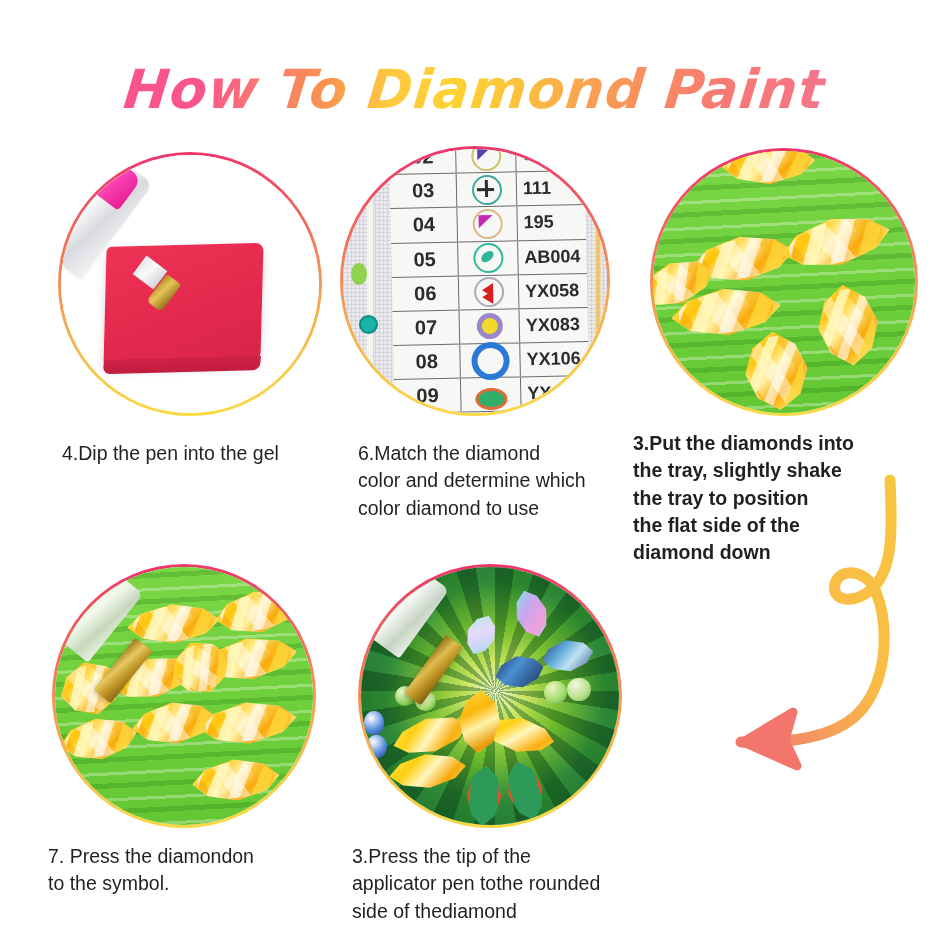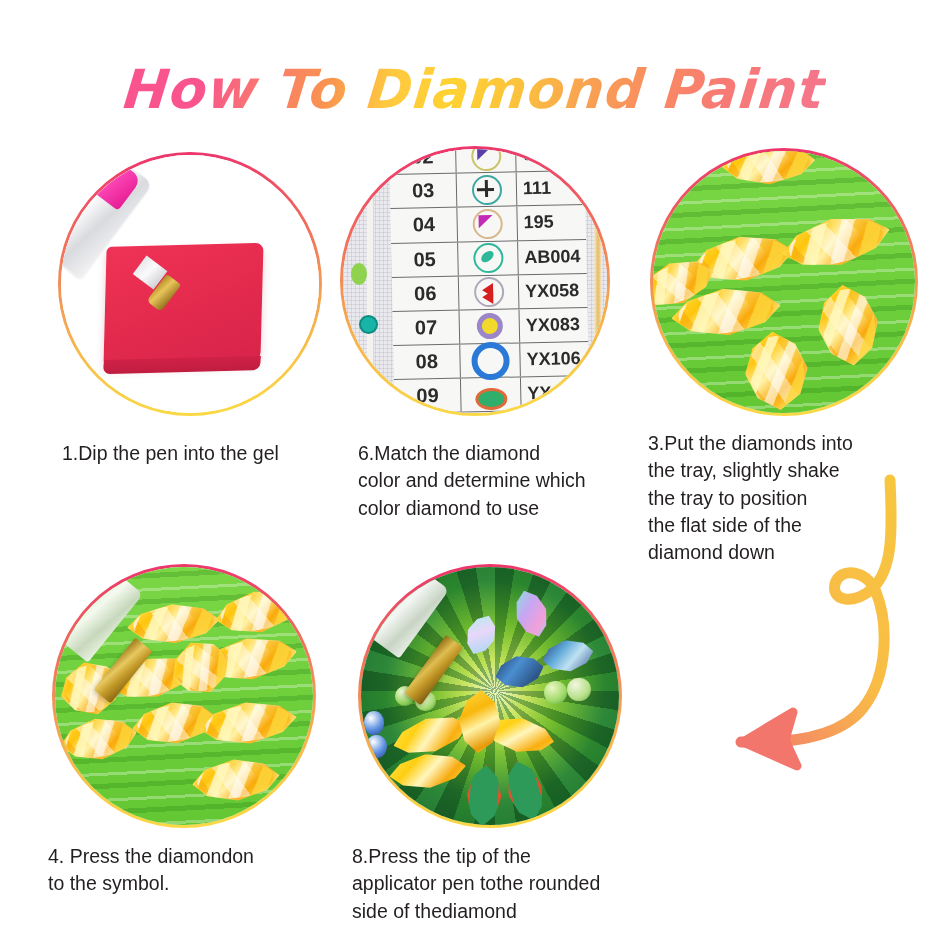--- a/index.html
+++ b/index.html
@@ -317,21 +317,21 @@
     <div class="circle-inner">
       <div class="art-gel">
         <div class="gel-pad"></div>
         <div class="pen-body"></div>
         <div class="pen-cap"></div>
         <div class="pen-collar"></div>
         <div class="pen-tip"></div>
       </div>
     </div>
   </div>
-  <div class="caption" style="left:62px; top:440px; width:270px;">1.Dip the pen into the gel</div>
+  <div class="caption" style="left:62px; top:440px; width:270px;">4.Dip the pen into the gel</div>
 </div>
 
 <div class="panel">
   <div class="circle-wrap" style="left:340px; top:146px; width:270px; height:270px;">
     <div class="circle-inner">
       <div class="art-chart">
         <div class="chart-canvas-texture"></div>
         <div class="chart-left-strip"></div>
         <div class="chart-dot" style="left:3%; top:43%; width:16px; height:22px; background:#8FD24E; border-radius:50%;"></div>
         <div class="chart-dot" style="left:6%; top:63%; width:15px; height:15px; background:#18B4A8; border:2px solid #0E8C82;"></div>
@@ -426,21 +426,21 @@
         <div class="gem marquise" style="left:26%; top:-4%; width:36%; height:17%; transform:rotate(-4deg);"></div>
         <div class="gem marquise" style="left:15%; top:32%; width:39%; height:18%; transform:rotate(-9deg);"></div>
         <div class="gem marquise" style="left:49%; top:25%; width:42%; height:19%; transform:rotate(-13deg);"></div>
         <div class="gem marquise" style="left:-6%; top:42%; width:30%; height:17%; transform:rotate(-20deg);"></div>
         <div class="gem marquise" style="left:7%; top:52%; width:42%; height:19%; transform:rotate(-7deg);"></div>
         <div class="gem marquise" style="left:63%; top:50%; width:23%; height:33%; transform:rotate(-8deg);"></div>
         <div class="gem marquise" style="left:35%; top:68%; width:24%; height:32%; transform:rotate(-6deg);"></div>
       </div>
     </div>
   </div>
-  <div class="caption" style="left:648px; top:430px; width:290px;">3.Put the diamonds into
+  <div class="caption" style="left:633px; top:430px; width:290px;font-weight:bold;">3.Put the diamonds into
 the tray, slightly shake
 the tray to position
 the flat side of the
 diamond down</div>
 </div>
 
 <svg id="flow-arrow" viewBox="0 0 300 305">
   <defs>
     <linearGradient id="arrowGrad" x1="1" y1="0" x2="0" y2="1">
       <stop offset="0%" stop-color="#F7C63F"></stop>
@@ -471,21 +471,21 @@
         <div class="gem marquise" style="left:45%; top:28%; width:23%; height:22%; transform:rotate(-22deg);"></div>
         <div class="gem marquise" style="left:30%; top:52%; width:33%; height:17%; transform:rotate(-8deg);"></div>
         <div class="gem marquise" style="left:56%; top:52%; width:38%; height:17%; transform:rotate(-7deg);"></div>
         <div class="gem marquise" style="left:2%; top:58%; width:30%; height:17%; transform:rotate(-10deg);"></div>
         <div class="gem marquise" style="left:53%; top:74%; width:34%; height:17%; transform:rotate(-6deg);"></div>
         <div class="tray-pen-body"></div>
         <div class="tray-pen-tip"></div>
       </div>
     </div>
   </div>
-  <div class="caption" style="left:48px; top:843px; width:290px;">4. Press the diamondon
+  <div class="caption" style="left:48px; top:843px; width:290px;">7. Press the diamondon
 to the symbol.</div>
 </div>
 
 <div class="panel">
   <div class="circle-wrap" style="left:358px; top:564px; width:264px; height:264px;">
     <div class="circle-inner">
       <div class="art-canvas">
         <div class="canvas-burst"></div>
 
         <div class="cv-marq" style="left:60%; top:8%; width:12%; height:20%; transform:rotate(-18deg);
@@ -525,16 +525,16 @@
         <div class="cv-marq" style="left:41%; top:76%; width:11%; height:23%; transform:rotate(4deg);
                     background:#2E9A5A; border:3px solid #E0532A;"></div>
         <div class="cv-marq" style="left:57%; top:74%; width:11%; height:23%; transform:rotate(-16deg);
                     background:#2E9A5A; border:3px solid #E0532A;"></div>
 
         <div class="canvas-pen-body"></div>
         <div class="canvas-pen-tip"></div>
       </div>
     </div>
   </div>
-  <div class="caption" style="left:352px; top:843px; width:300px;">8.Press the tip of the
+  <div class="caption" style="left:352px; top:843px; width:300px;">3.Press the tip of the
 applicator pen tothe rounded
 side of thediamond</div>
 </div>
 
 </body></html>

